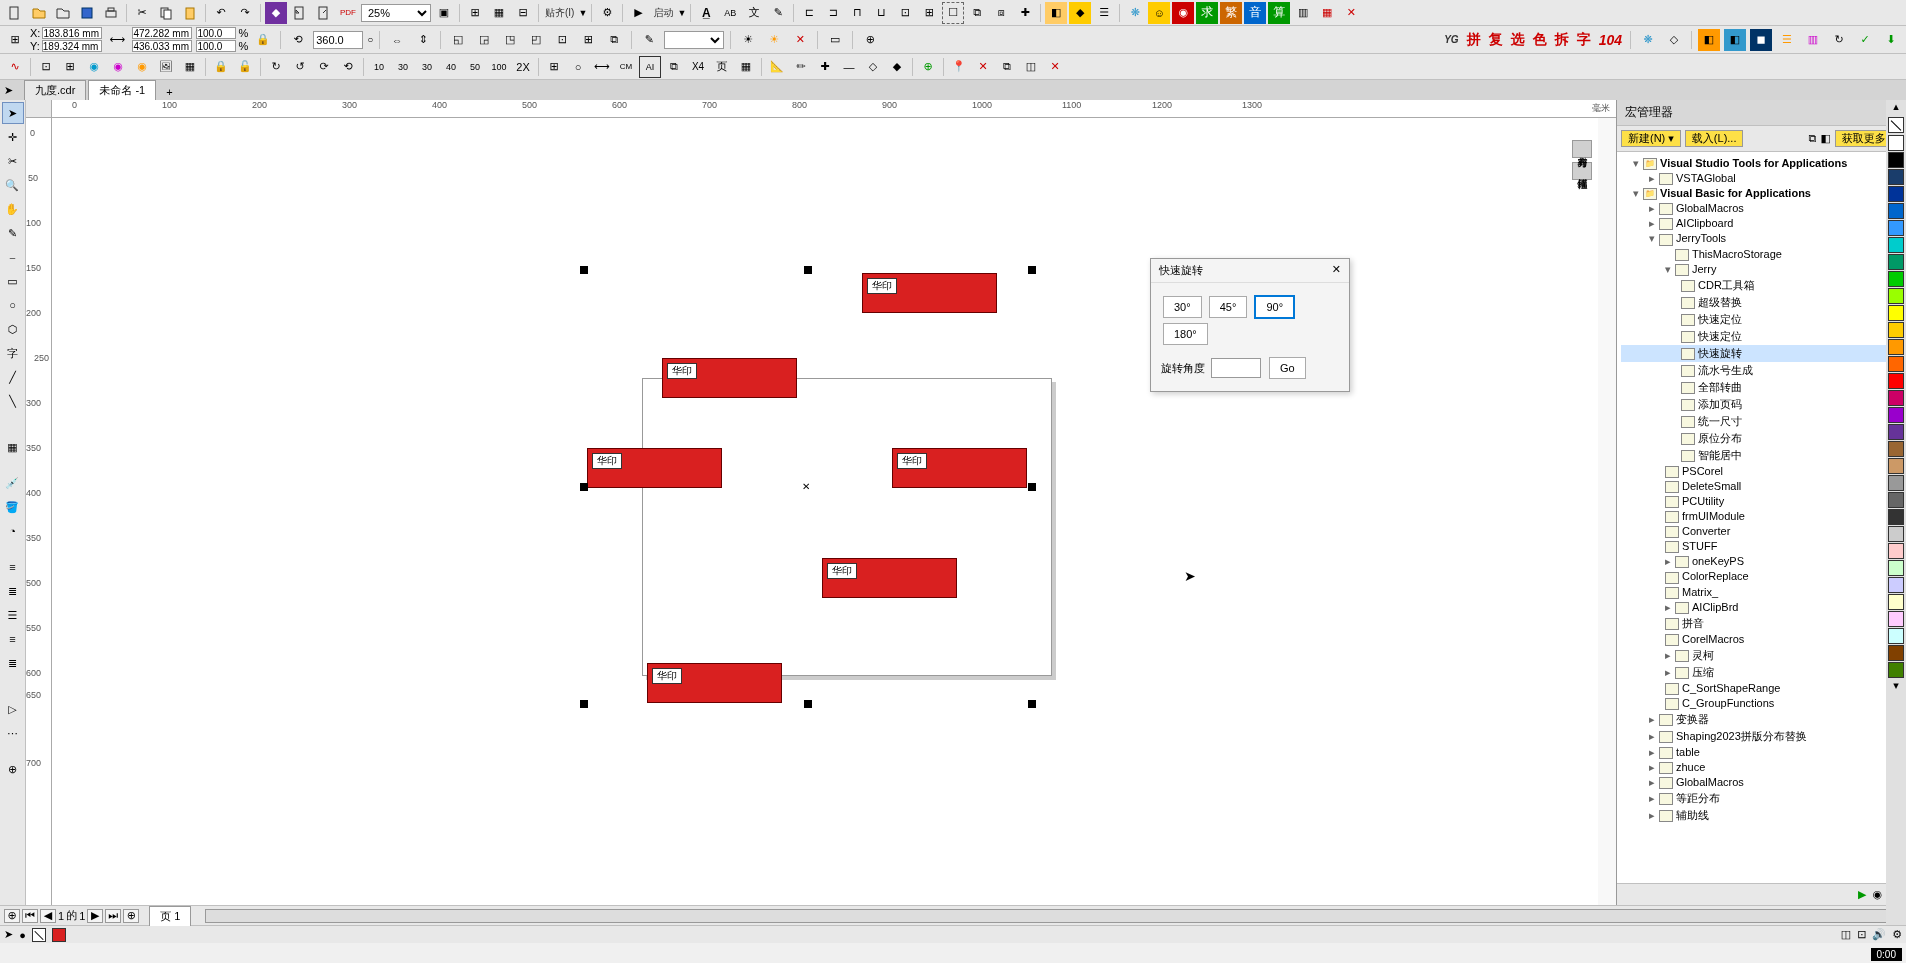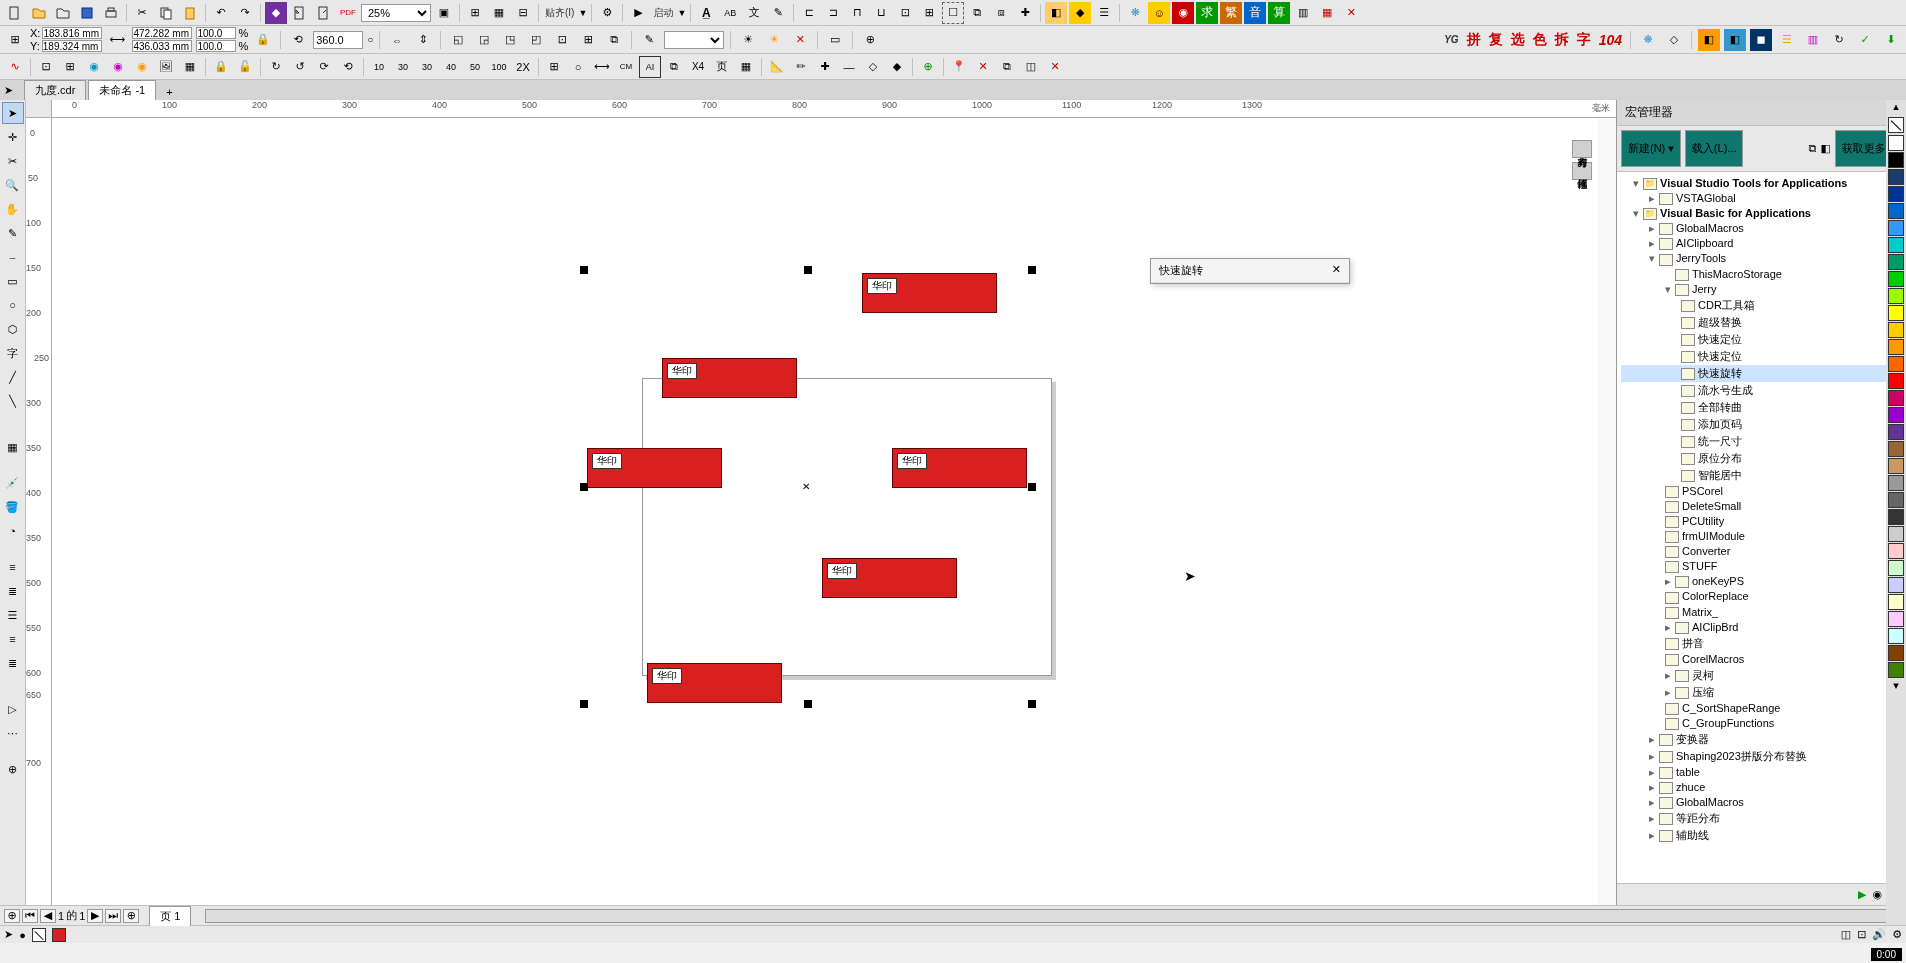--- a/index.html
+++ b/index.html
@@ -58,21 +58,21 @@
 .dialog-body { padding: 10px; }
 .dlg-btn { display: inline-block; border: 1px solid #aaa; padding: 4px 10px; margin: 2px; background: #fff; cursor: pointer; font-size: 11px; }
 .dlg-btn.sel { border: 2px solid #0078d7; }
 .dlg-row { display: flex; align-items: center; gap: 6px; margin-top: 8px; }
 .dlg-row input { width: 50px; height: 20px; border: 1px solid #999; }
 
 
 .right-panel { width: 290px; background: #e8e8e8; border-left: 1px solid #999; display: flex; flex-direction: column; }
 .panel-title { padding: 4px 8px; font-size: 12px; border-bottom: 1px solid #c0c0c0; background: #d8d8d8; }
 .panel-toolbar { display: flex; padding: 4px; gap: 4px; border-bottom: 1px solid #c0c0c0; align-items: center; }
-.panel-toolbar .pbtn { padding: 10px 6px; border: 1px solid #999; background: #0f766e; cursor: pointer; font-size: 11px; }
+.panel-toolbar .pbtn { padding: 0 6px; border: 1px solid #999; background: #fde047; cursor: pointer; font-size: 11px; }
 .tree { flex: 1; overflow-y: auto; background: #fff; padding: 4px; font-size: 11px; }
 .tree-node { white-space: nowrap; padding: 1px 0; cursor: pointer; }
 .tree-node.l1 { padding-left: 12px; }
 .tree-node.l2 { padding-left: 28px; }
 .tree-node.l3 { padding-left: 44px; }
 .tree-node.l4 { padding-left: 60px; }
 .tree-node.sel { background: #cce4ff; }
 .expander { display: inline-block; width: 10px; color: #666; }
 .node-icon { display: inline-block; width: 14px; height: 12px; border: 1px solid #888; margin-right: 3px; vertical-align: middle; background: #f8f8e0; font-size: 8px; text-align: center; line-height: 10px; }
 .panel-footer { display: flex; justify-content: flex-end; padding: 4px; border-top: 1px solid #c0c0c0; gap: 6px; }
@@ -455,20 +455,33 @@
       <div class="sel-handle" style="left:752px;top:582px"></div>
       <div class="sel-handle" style="left:976px;top:582px"></div>
       <div class="sel-center" style="left:750px;top:363px">✕</div>
 
       <div style="position:absolute;left:1132px;top:450px;font-size:14px">➤</div>
 
       <div class="dialog" style="left:1098px;top:140px;width:200px">
         <div class="dialog-title">
           <span>快速旋转</span>
           <span style="cursor:pointer">✕</span>
+        </div>
+        <div class="dialog-body">
+          <div>
+            <span class="dlg-btn">30°</span>
+            <span class="dlg-btn">45°</span>
+            <span class="dlg-btn sel">90°</span>
+            <span class="dlg-btn">180°</span>
+          </div>
+          <div class="dlg-row">
+            <span>旋转角度</span>
+            <input style="">
+            <span class="dlg-btn">Go</span>
+          </div>
         </div>
       </div>
     </div>
   </div>
 
   <div class="right-panel">
     <div class="panel-title">宏管理器</div>
     <div class="panel-toolbar">
       <span class="pbtn"><span>新建(N)</span> ▾</span>
       <span class="pbtn">载入(L)...</span>

